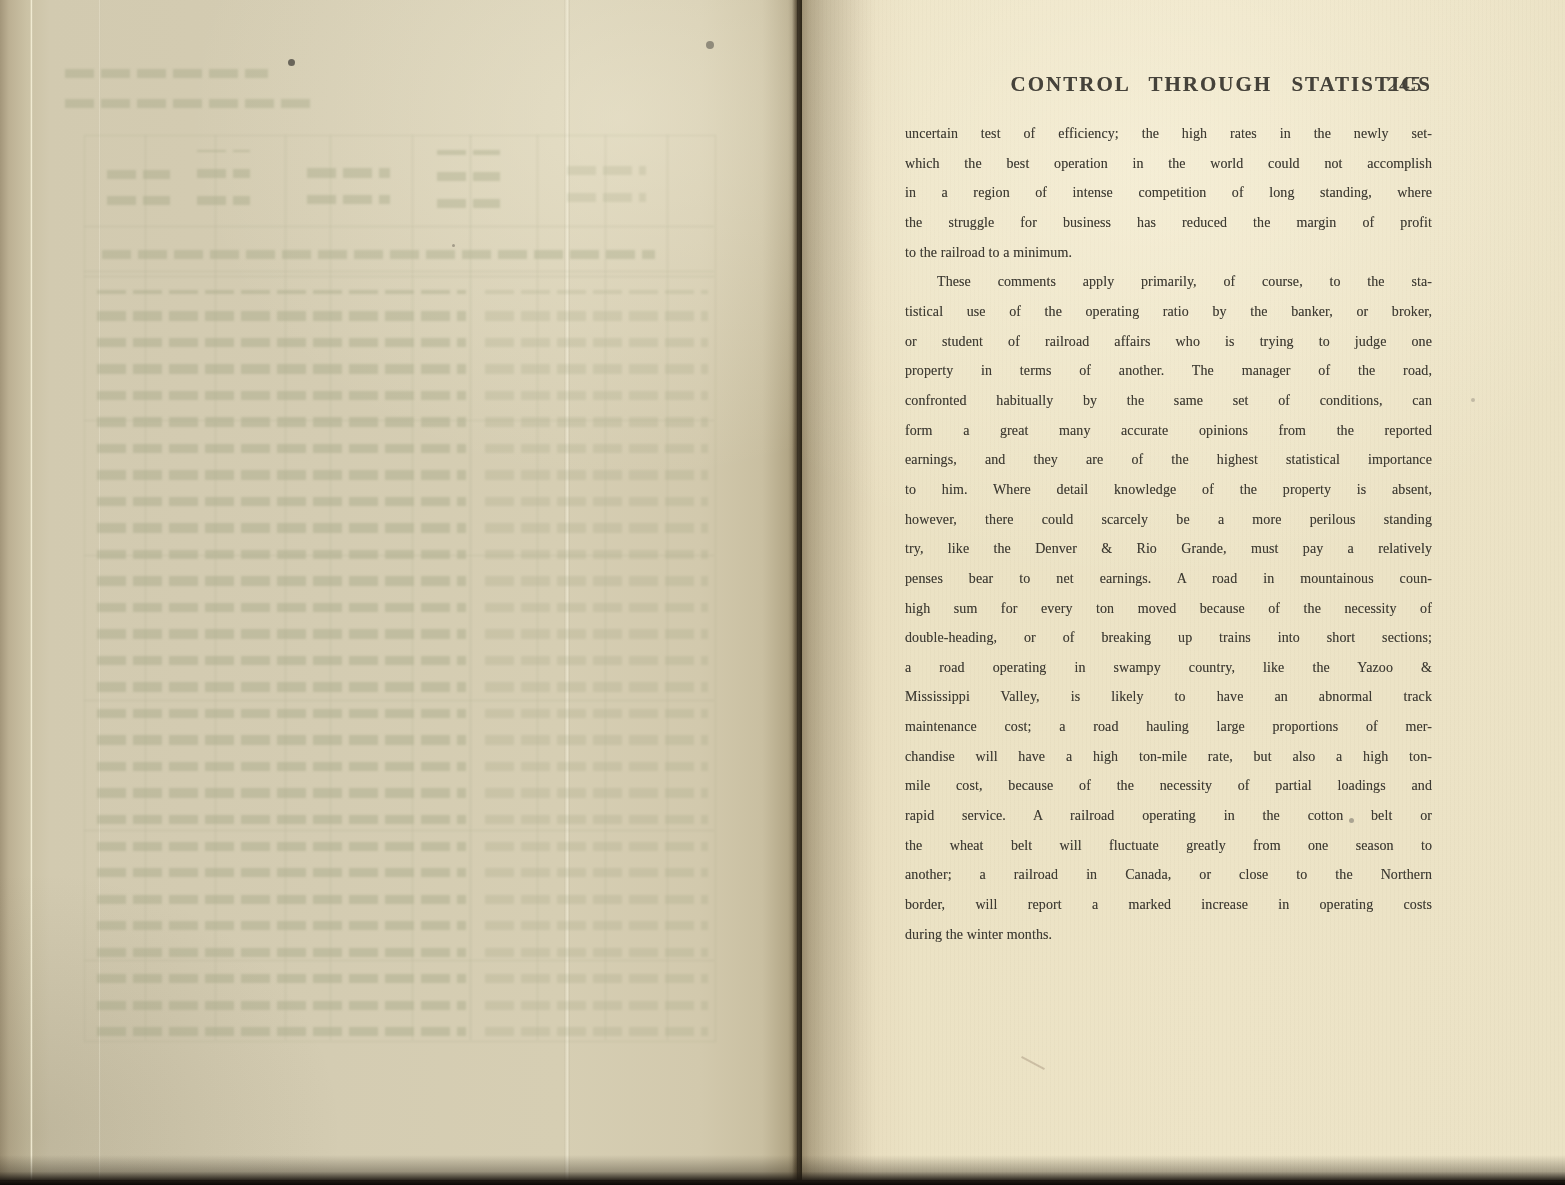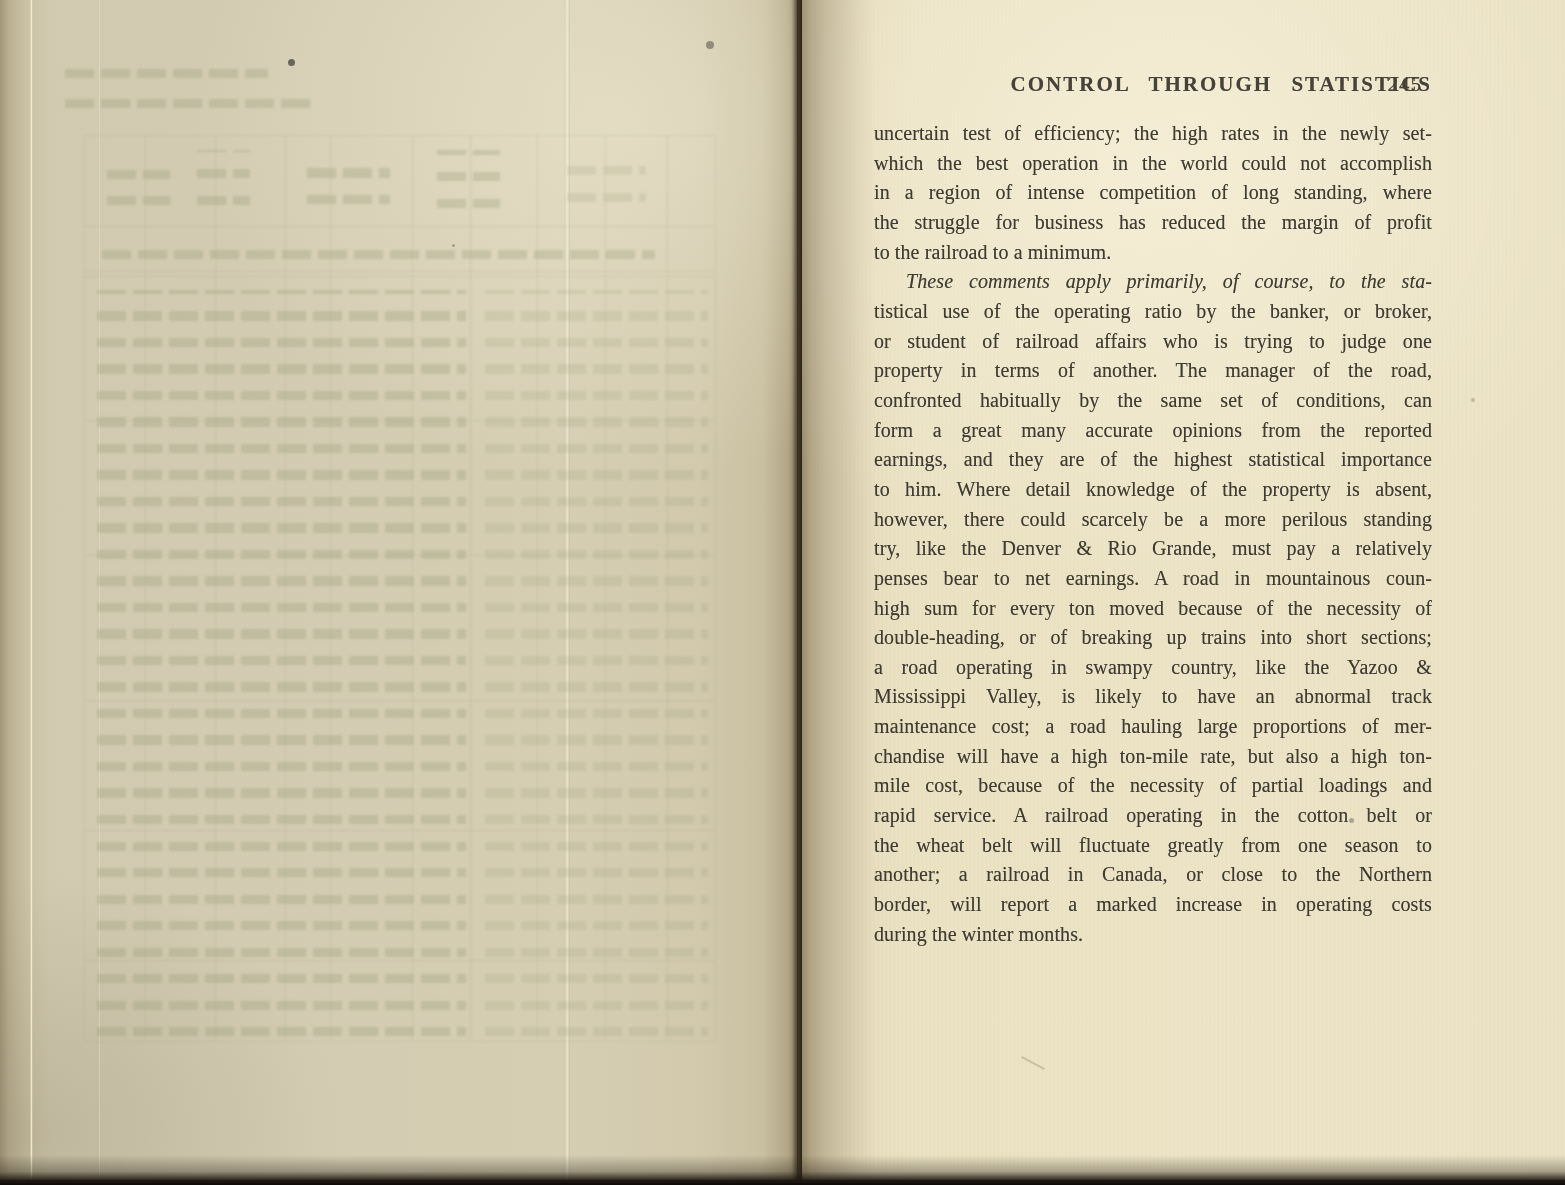--- a/index.html
+++ b/index.html
@@ -58,27 +58,28 @@
     color:#45423a;text-shadow:0 0 .5px rgba(70,65,55,.5);
   }
   .head-page{
     position:absolute;right:10px;top:0;
     font-size:21px;font-weight:normal;letter-spacing:1px;color:#45423a;
     text-shadow:0 0 .5px rgba(70,65,55,.5);
   }
   
   .textblock{position:absolute;left:72px;top:119px;width:558px;}
   .line{
-    font-size:20px;line-height:29.66px;color:#3e3b33;
+    font-size:14px;line-height:29.66px;color:#3e3b33;
     letter-spacing:.1px;white-space:nowrap;
     text-align:justify;text-align-last:justify;-moz-text-align-last:justify;
     text-shadow:0 0 .5px rgba(62,59,51,.45);
+    margin-left:31px;
   }
   .line.pend{text-align-last:left;-moz-text-align-last:left;}
-  .line.ind{text-indent:32px;font-style:italic;}
+  .line.ind{text-indent:32px;}
   
   .speck{position:absolute;border-radius:50%;}
   .scratch{position:absolute;background:rgba(130,105,85,0.30);transform:rotate(28deg);}
   
   .bottom-shadow{
     position:absolute;left:0;right:0;bottom:0;height:30px;
     background:linear-gradient(180deg,rgba(40,33,22,0) 0,rgba(40,33,22,0.35) 55%,#1c1711 88%,#0b0906 100%);
   }
 </style>
 </head>

